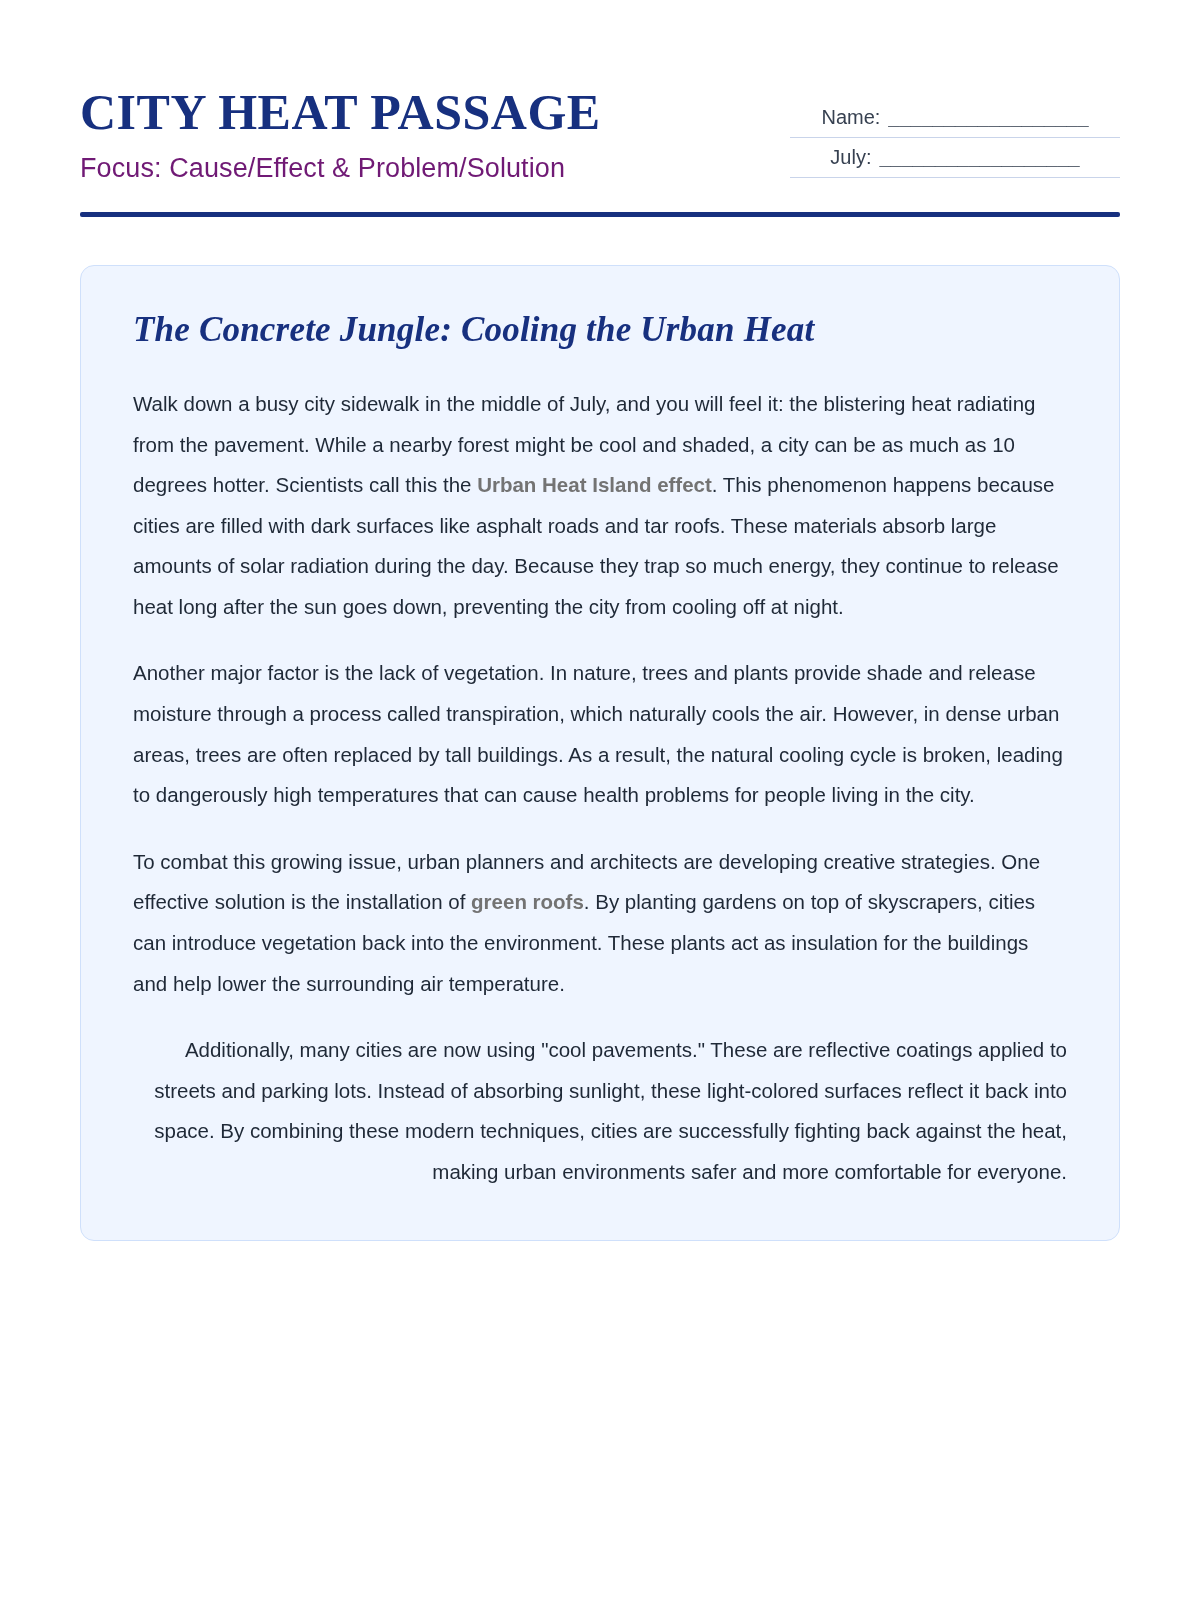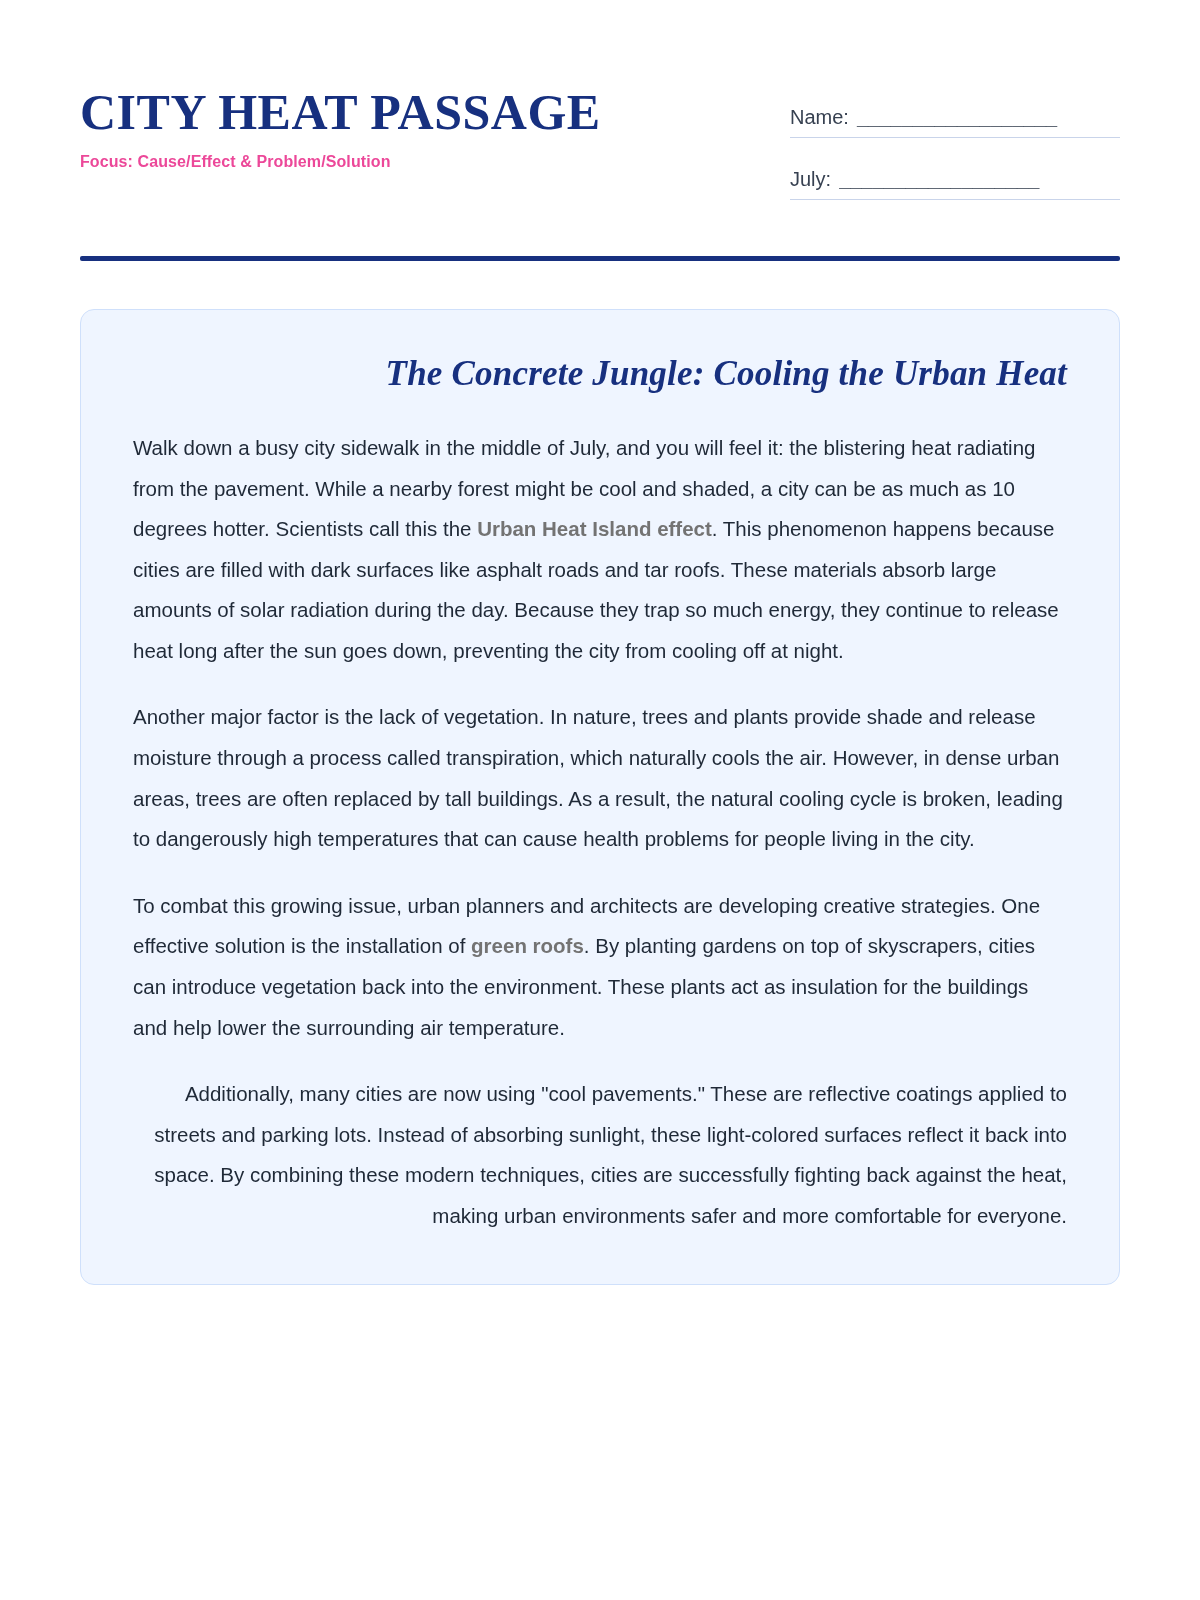--- a/index.html
+++ b/index.html
@@ -35,37 +35,38 @@
     font-family: "Liberation Serif", serif;
     font-weight: bold;
     font-size: 50px;
     letter-spacing: 0.5px;
     color: #17307f;
     line-height: 1.05;
     margin: 0;
   }
   .worksheet-focus {
     margin-top: 14px;
-    font-size: 16px;
-    font-weight: bold;
-    color: #ec4899;
+    font-size: 27px;
+    font-weight: normal;
+    color: #701a75;
     letter-spacing: 0.1px;
   }
   .header-right {
     width: 330px;
     padding-top: 26px;
   }
   .field-row {
     display: flex;
     align-items: baseline;
     border-bottom: 1.5px solid #c9d4ea;
     padding-bottom: 8px;
-    margin-bottom: 30px;
+    margin-bottom: 8px;
     color: #374151;
     font-size: 20px;
+    justify-content: center;
   }
   .field-label {
     margin-right: 8px;
   }
   .field-blank {
     letter-spacing: 0px;
     font-weight: bold;
   }
 
   .header-rule {
@@ -83,21 +84,21 @@
     border-radius: 14px;
     padding: 44px 52px 48px 52px;
     box-sizing: border-box;
   }
   .passage-title {
     font-family: "Liberation Serif", serif;
     font-style: italic;
     font-weight: bold;
     font-size: 35px;
     color: #17307f;
-    text-align: right;
+    text-align: left;
     margin: 0 0 34px 0;
     letter-spacing: 0.2px;
   }
   .passage-para {
     font-size: 20.5px;
     line-height: 1.98;
     color: #1f2937;
     margin: 0 0 26px 0;
     text-align: left;
   }

